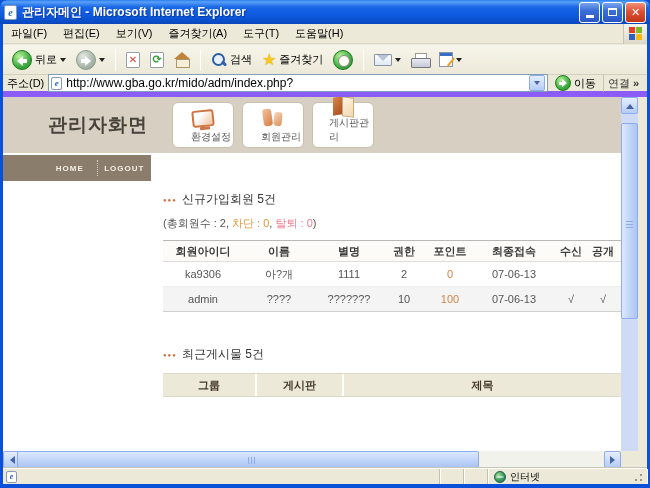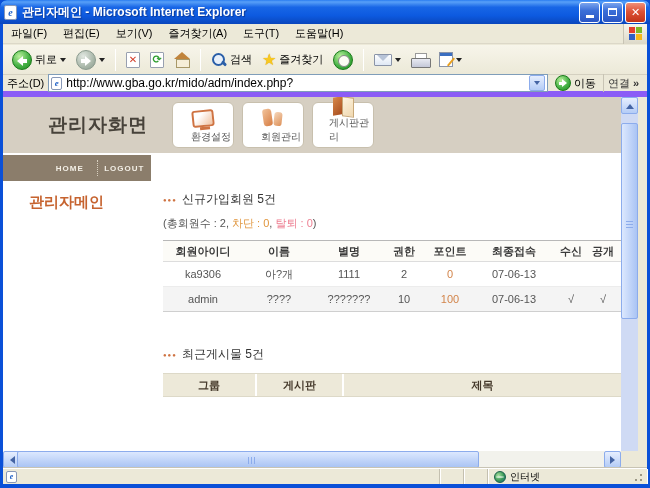--- a/index.html
+++ b/index.html
@@ -348,21 +348,20 @@
           <span class="nlbl">게시판관리</span>
         </div>
       </div>
 
       <div class="sidebar">
         <div class="sidenav">
           <span class="item">HOME</span>
           <span class="dots"></span>
           <span class="item">LOGOUT</span>
         </div>
-        <div class="side-title">관리자메인</div>
       </div>
 
       <div class="main">
 
         <div class="sect">
           <span class="bullet">●●●</span>
           <span class="stitle">신규가입회원 5건</span>
         </div>
         <div class="summary">
           <span>(총회원수 : 2, </span><span class="blocked">차단 : 0</span><span>, </span><span class="withdrawn">탈퇴 : 0</span><span>)</span>

